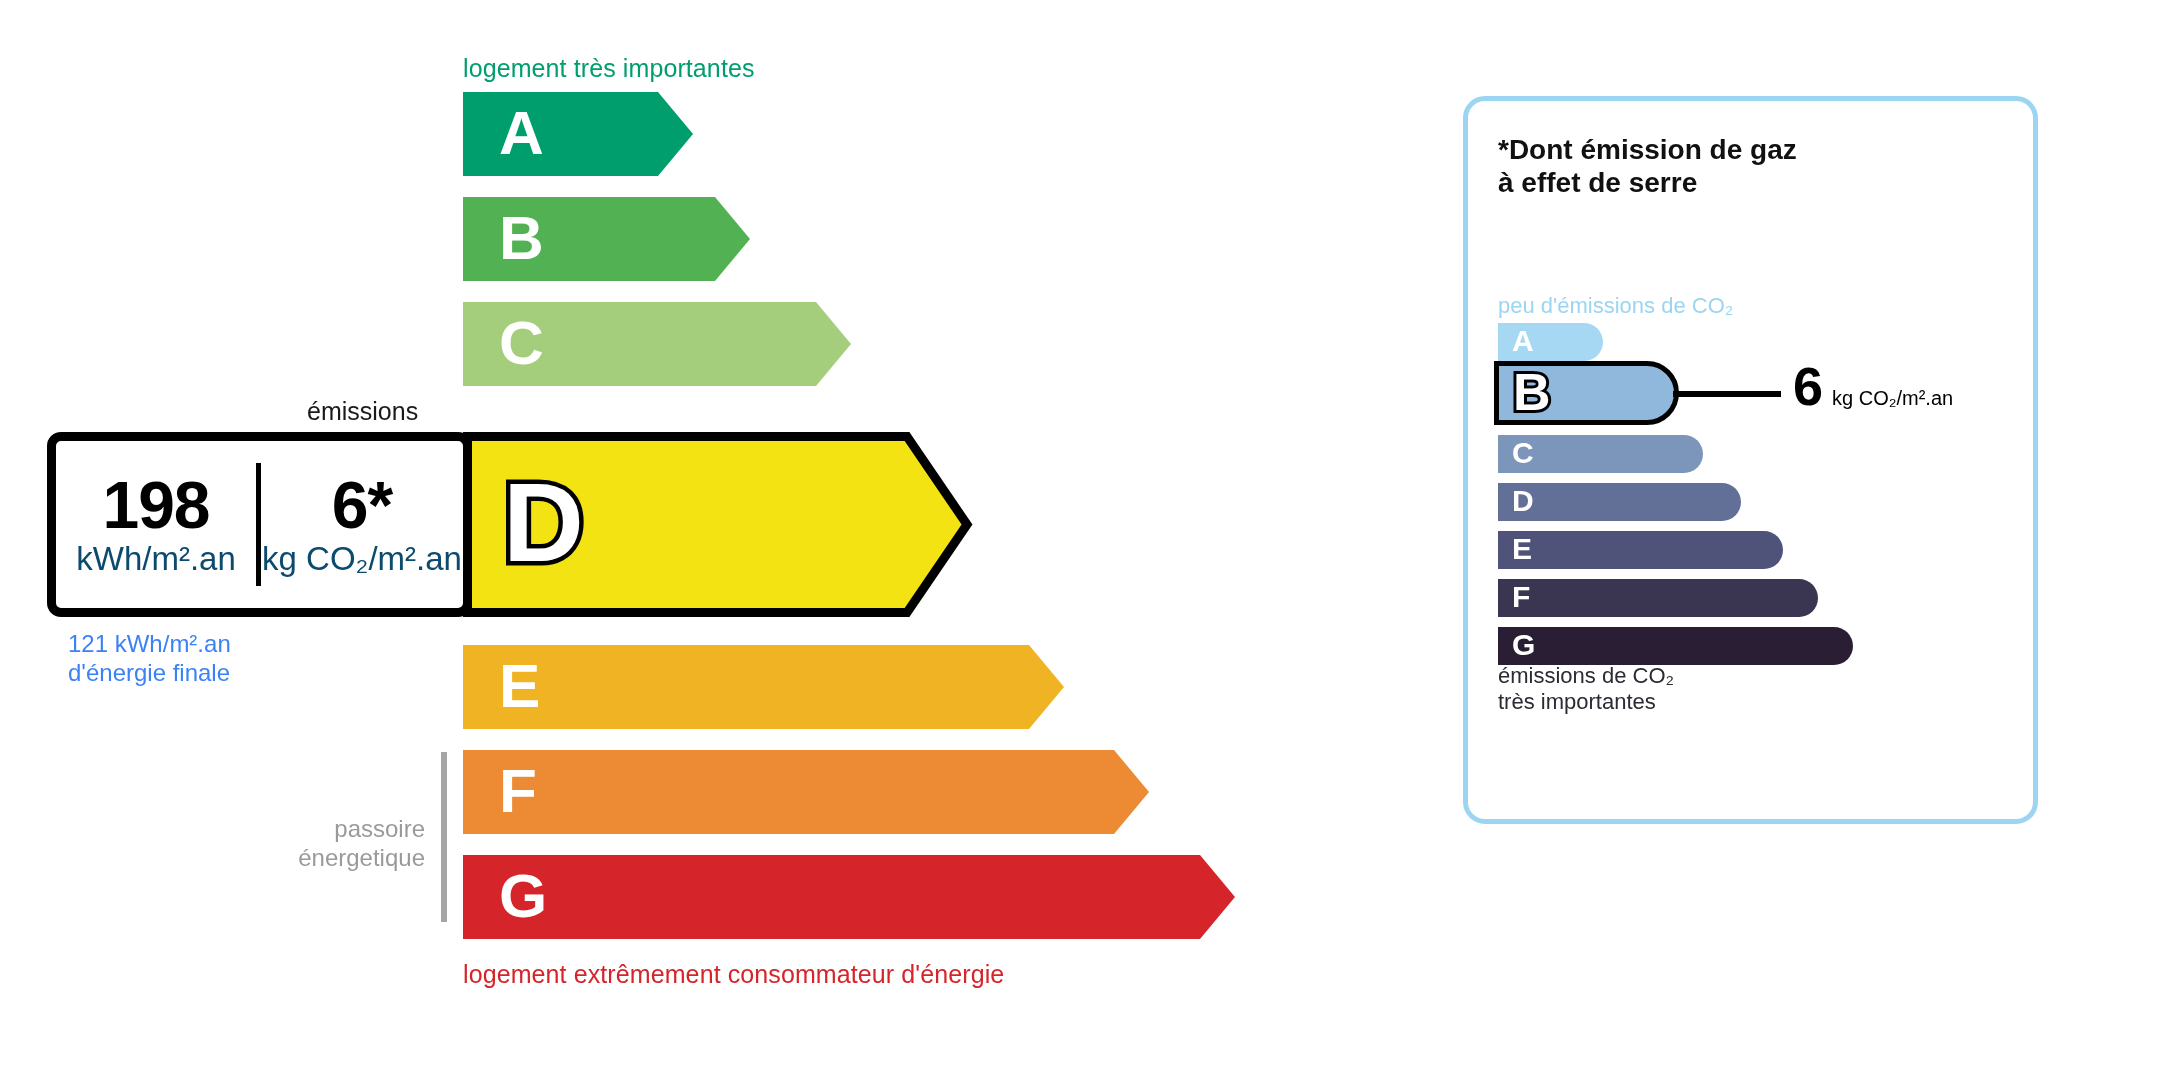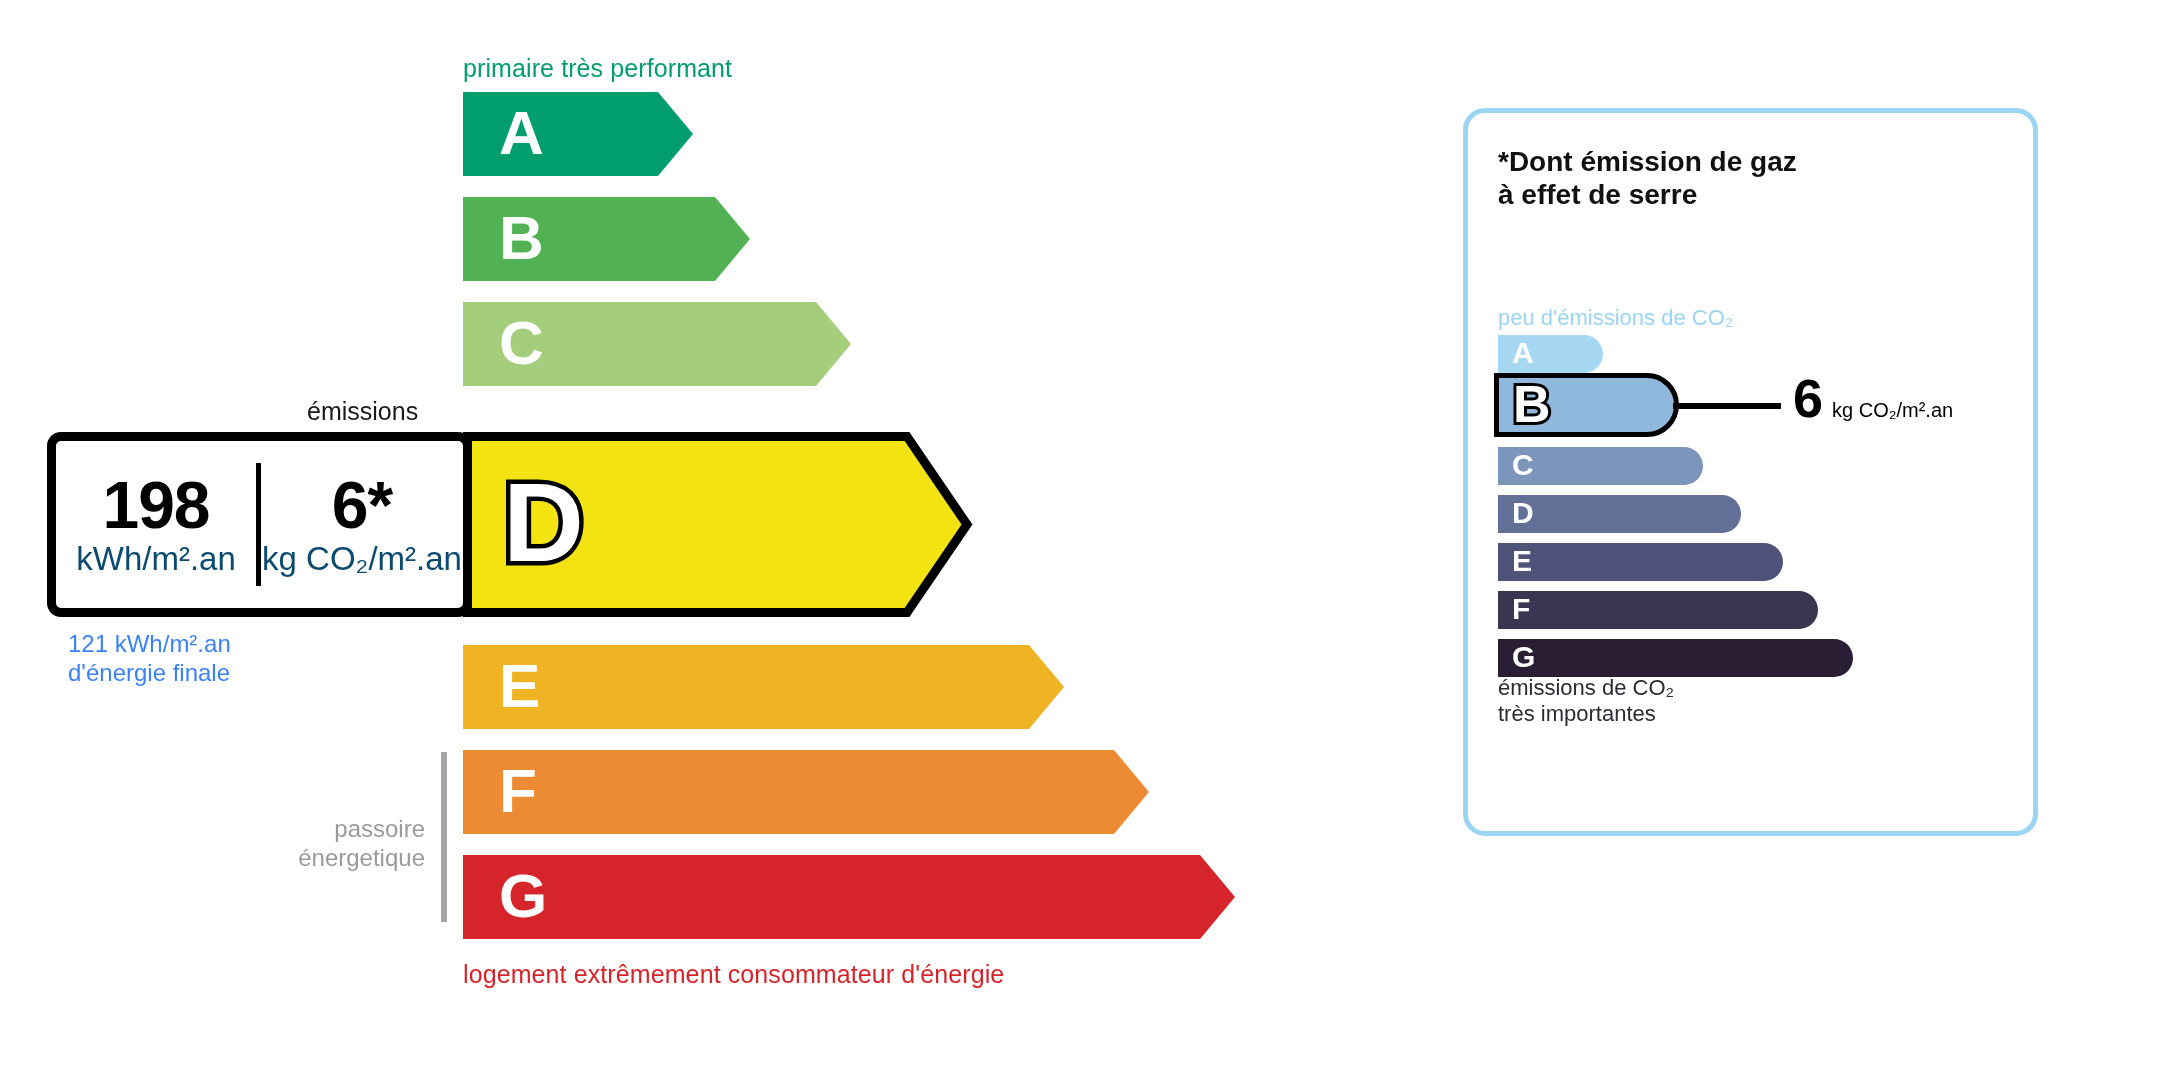--- a/index.html
+++ b/index.html
@@ -67,21 +67,21 @@
   #passoire-line{
     position:absolute;left:441px;top:752px;width:6px;height:170px;background:#a5a5a5;
   }
   #passoire-text{
     position:absolute;left:180px;top:815px;width:245px;text-align:right;
     font-size:24px;color:#9a9a9a;line-height:1.2;
   }
 
   
   #ges{
-    position:absolute;left:1463px;top:108px;width:575px;height:728px;
+    position:absolute;left:1463px;top:96px;width:575px;height:728px;
     border:5px solid #9BD5F2;border-radius:22px;background:#fff;box-sizing:border-box;
   }
   #ges-title{
     position:absolute;left:30px;top:32px;
     font-size:28px;font-weight:bold;color:#111;line-height:1.18;white-space:pre-line;
   }
   #ges-top-caption{
     position:absolute;left:30px;top:192px;
     font-size:22px;color:#9BD5F2;white-space:nowrap;
   }
@@ -113,21 +113,21 @@
     position:absolute;left:325px;top:258px;display:flex;align-items:baseline;
   }
   #ges-value .num{font-size:54px;font-weight:bold;color:#000;line-height:1;}
   #ges-value .unit{font-size:20px;color:#000;margin-left:9px;white-space:nowrap;}
 </style>
 </head>
 <body>
 
 <div id="dpe">
 
-  <div class="top-caption">primaire très performant</div>
+  <div class="top-caption">logement très importantes</div>
 
   <div class="band" style="top:92px;height:84px;width:230px;">
     <svg class="shape" viewBox="0 0 230 84" preserveAspectRatio="none" width="230" height="84">
       <polygon points="0,0 195,0 230,42 195,84 0,84" fill="#009E6D"></polygon>
     </svg>
     <span class="letter">A</span>
   </div>
 
   <div class="band" style="top:197px;height:84px;width:287px;">
     <svg class="shape" viewBox="0 0 287 84" preserveAspectRatio="none" width="287" height="84">

